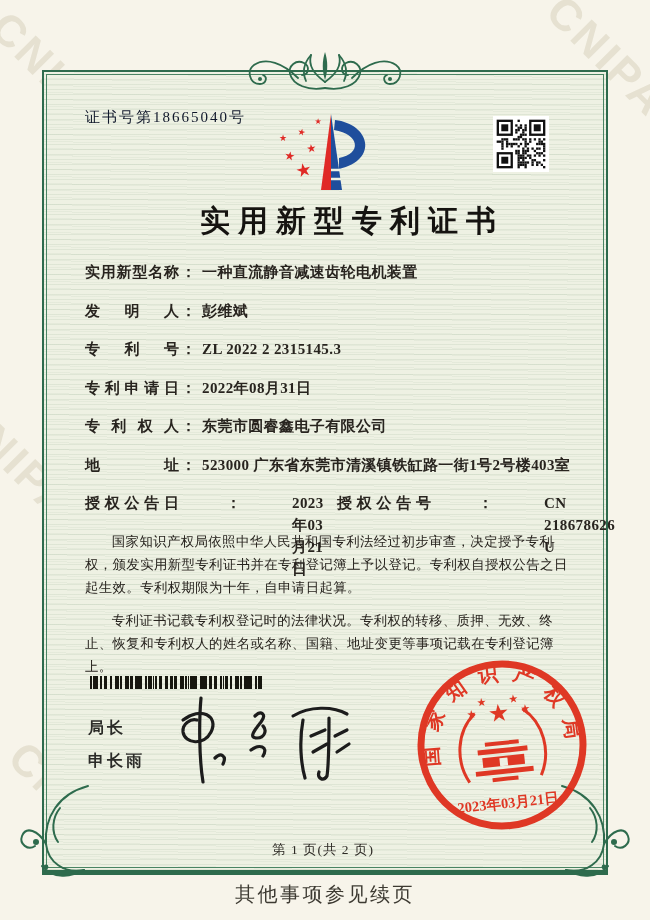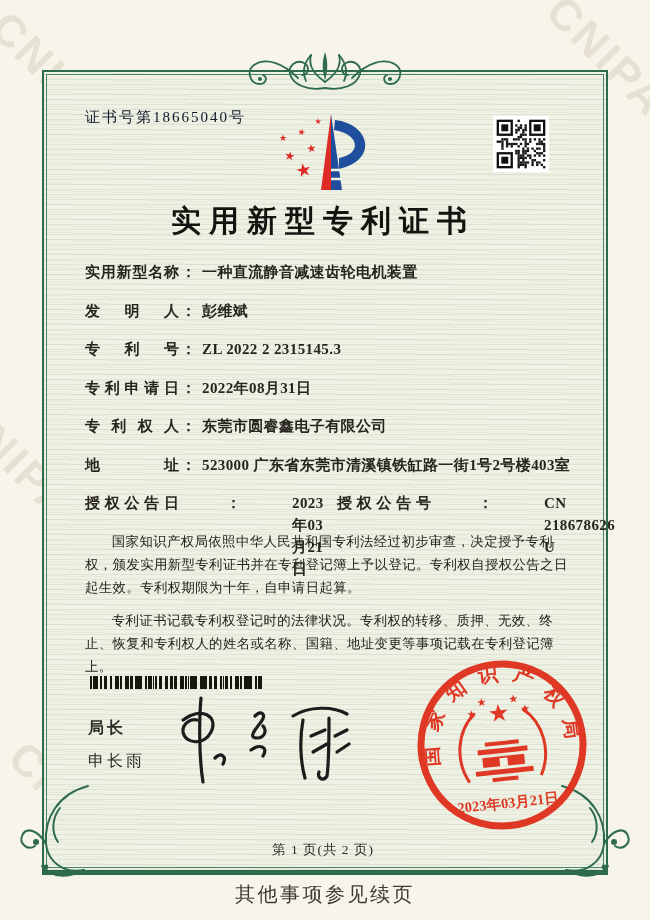--- a/index.html
+++ b/index.html
@@ -34,21 +34,21 @@
     content:"";position:absolute;inset:2px;border:1px solid #4a8463;pointer-events:none;
   }
   .ornament{color:#2e6b4d;}
   
   .cert-no{left:85px;top:108px;font-size:15px;font-weight:400;letter-spacing:2px;color:#0f172a;}
   .logo{left:273px;top:108px;}
   .qr{left:493px;top:116px;}
   
   .title{
     left:42px;top:201px;width:562px;text-align:center;
-    font-size:30px;font-weight:700;letter-spacing:8px;color:#151310;
+    font-size:30px;font-weight:700;letter-spacing:8px;color:#151310;padding-left:29px;
   }
   
   .fields{left:85px;top:261px;width:486px;}
   .field-row{display:flex;margin-bottom:16.5px;font-size:15px;font-weight:700;color:#28241f;line-height:22px;}
   .fgroup{display:flex;gap:45px;}
   .fgroup.first{width:252px;flex:none;}
   .flabel{width:94px;flex:none;text-align:justify;text-align-last:justify;}
   .fcolon{flex:none;margin:0 6px 0 2px;}
   .fvalue{letter-spacing:0.4px;}
   
@@ -57,21 +57,21 @@
   
   .barcode{
     left:90px;top:676px;width:172px;height:13px;
     background-image:
       repeating-linear-gradient(90deg,#17170f 0 2px,transparent 2px 5px),
       repeating-linear-gradient(90deg,transparent 0 3px,#17170f 3px 6px,transparent 6px 11px),
       repeating-linear-gradient(90deg,#17170f 0 1px,transparent 1px 7px);
   }
   
   .sig-title{left:88px;top:718px;font-size:16px;font-weight:600;letter-spacing:3px;color:#2b2b28;}
-  .sig-name{left:88px;top:751px;font-size:16px;font-weight:400;letter-spacing:3px;color:#2b2b28;}
+  .sig-name{left:88px;top:751px;font-size:16px;font-weight:700;letter-spacing:3px;color:#2b2b28;}
   .handwriting{left:163px;top:686px;}
   
   .seal{left:414px;top:657px;width:176px;height:176px;transform:rotate(-6deg);opacity:0.94;z-index:5;}
   .seal text{font-family:"Liberation Serif","DejaVu Serif",serif;}
   
   .page-no{left:42px;top:841px;width:562px;text-align:center;font-size:13.5px;color:#2e2b26;letter-spacing:1px;}
   .footer-note{left:0;top:881px;width:650px;text-align:center;font-size:20px;color:#3d3a32;letter-spacing:2.5px;}
   svg{display:block;}
 </style>
 </head>

